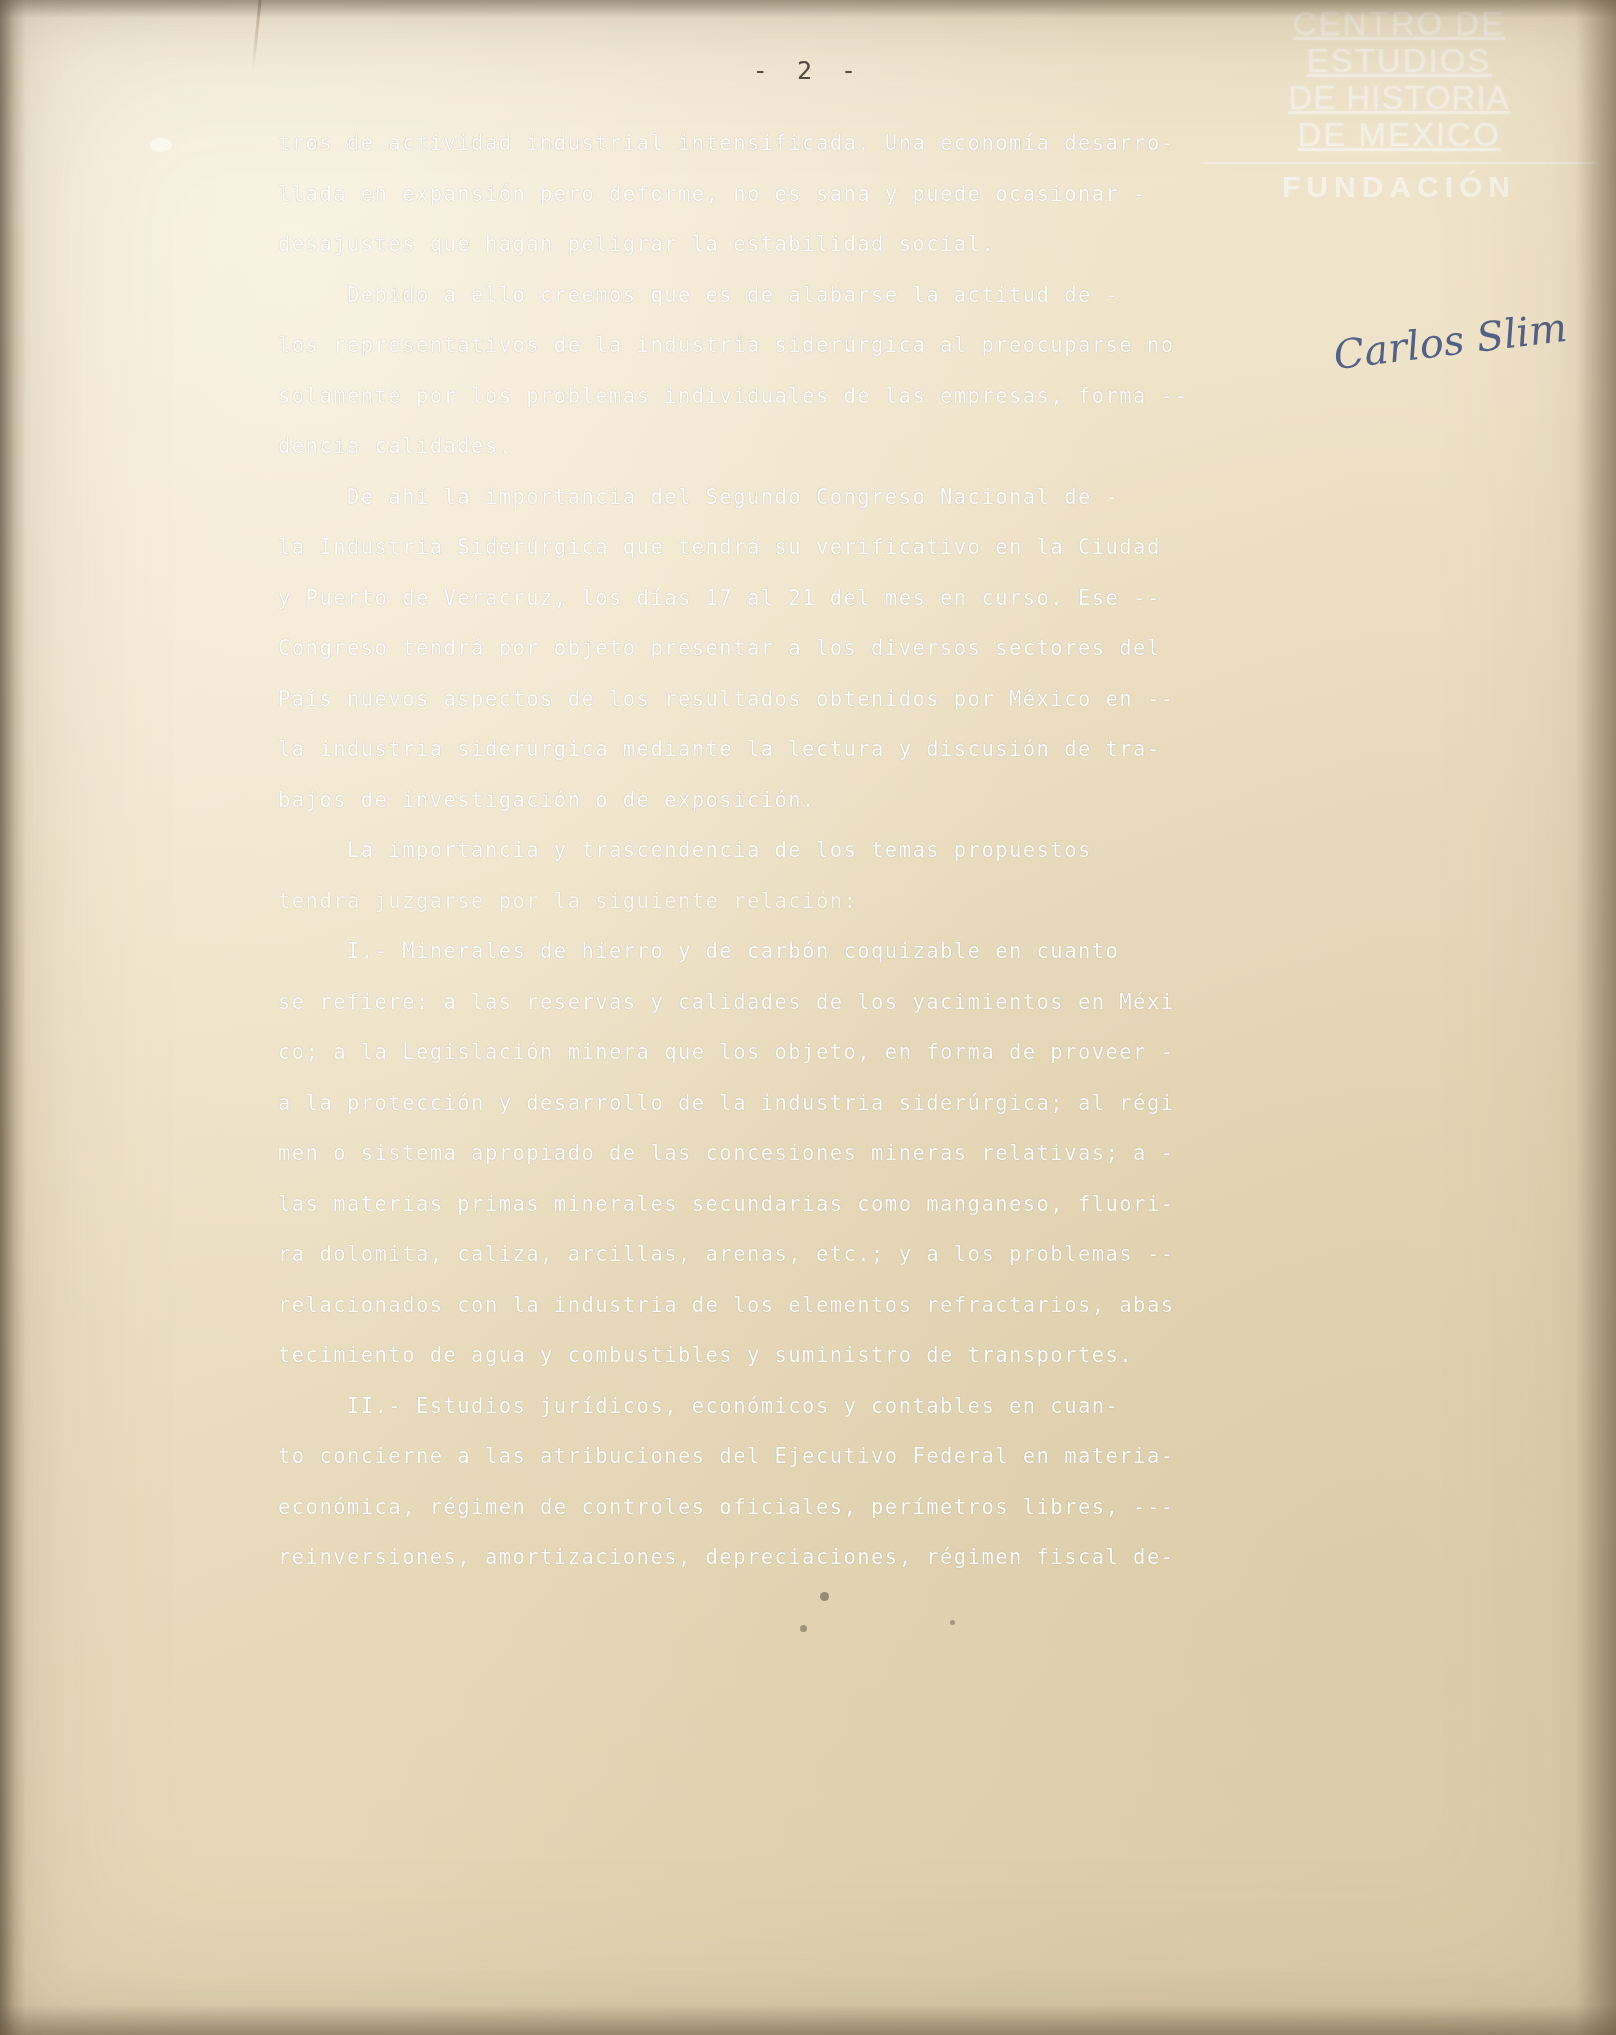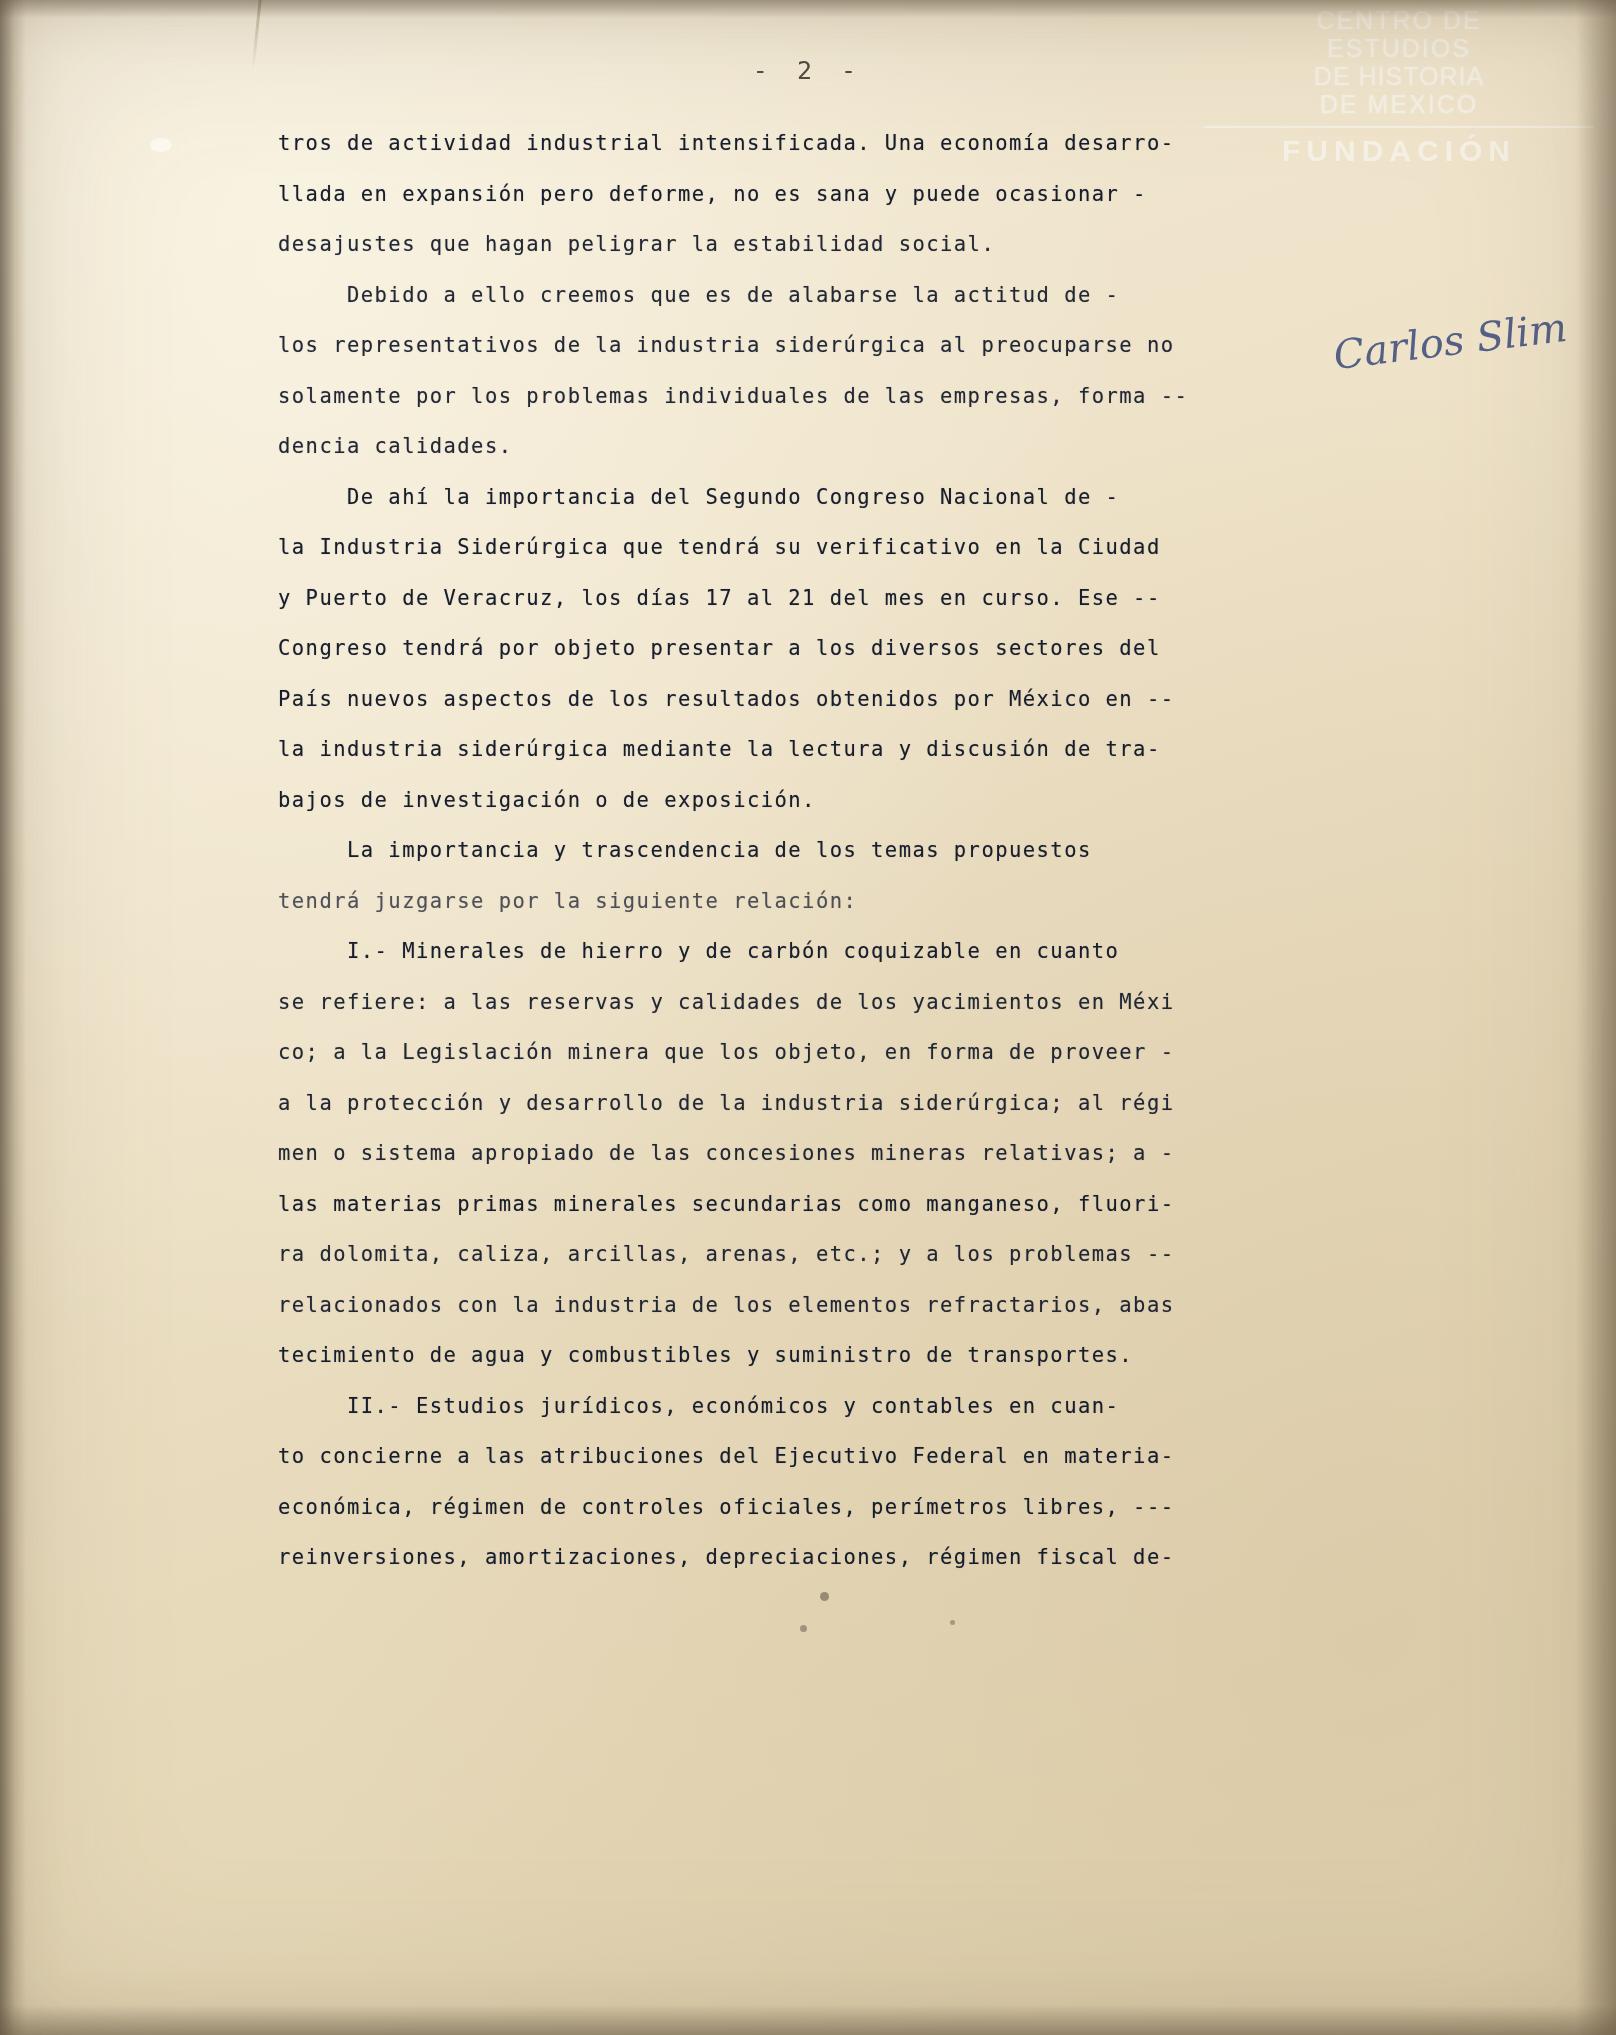--- a/index.html
+++ b/index.html
@@ -97,43 +97,44 @@
     position: absolute;
     left: 278px;
     top: 118px;
     width: 1245px;
   }
   .line {
     font-size: 20.5px;
     line-height: 50.5px;
     letter-spacing: 1.45px;
     white-space: pre;
-    color: #0f172a;
+    color: #ffffff;
     opacity: 0.92;
     text-shadow: 0 0 1px rgba(60,55,45,0.45);
   }
   .line.faint { opacity: 0.72; }
   .line.dark  { opacity: 0.97; }
 
   
   .stamp {
     position: absolute;
     right: 22px;
     top: 6px;
     width: 390px;
     text-align: center;
     color: #f6f1e6;
     font-family: "Liberation Sans", sans-serif;
     letter-spacing: 2px;
     line-height: 1.12;
     pointer-events: none;
   }
   .stamp .l1, .stamp .l2, .stamp .l3, .stamp .l4 {
-    font-size: 25px;
+    font-size: 33px;
     text-shadow: 0 0 3px rgba(255,255,255,0.35);
+    text-decoration: underline;
   }
   .stamp .l3 { letter-spacing: 1px; }
   .stamp .rule {
     height: 2px;
     background: rgba(246,241,230,0.85);
     margin: 8px auto 6px auto;
     width: 100%;
   }
   .stamp .l5 {
     font-size: 30px;

